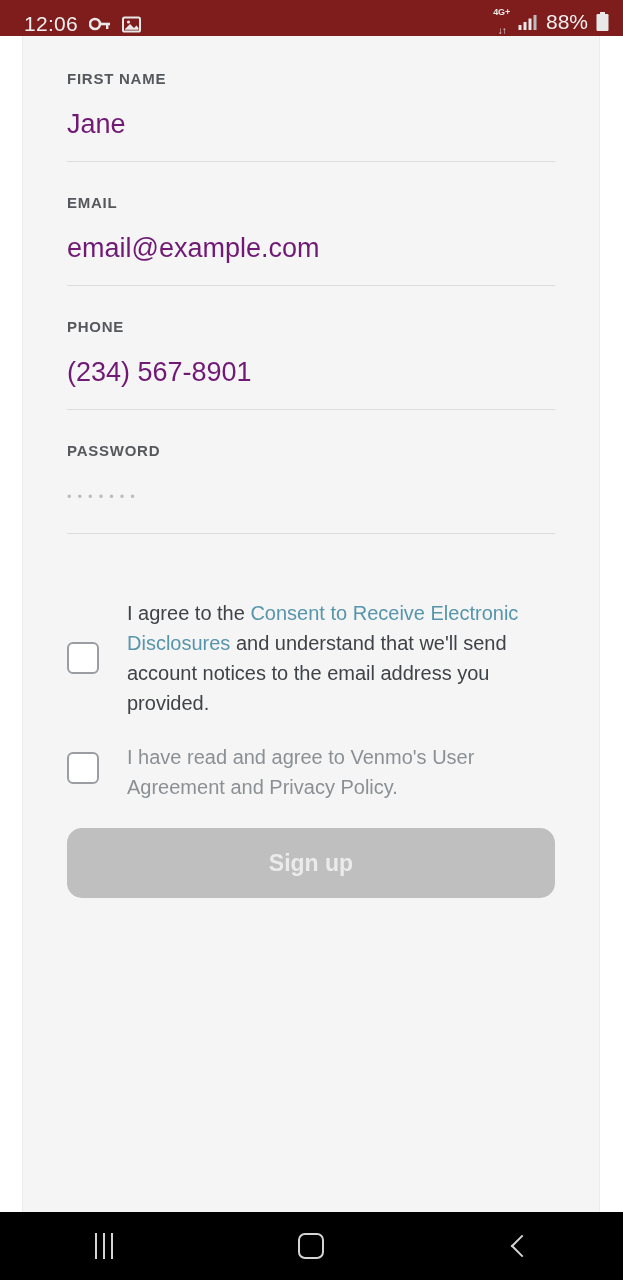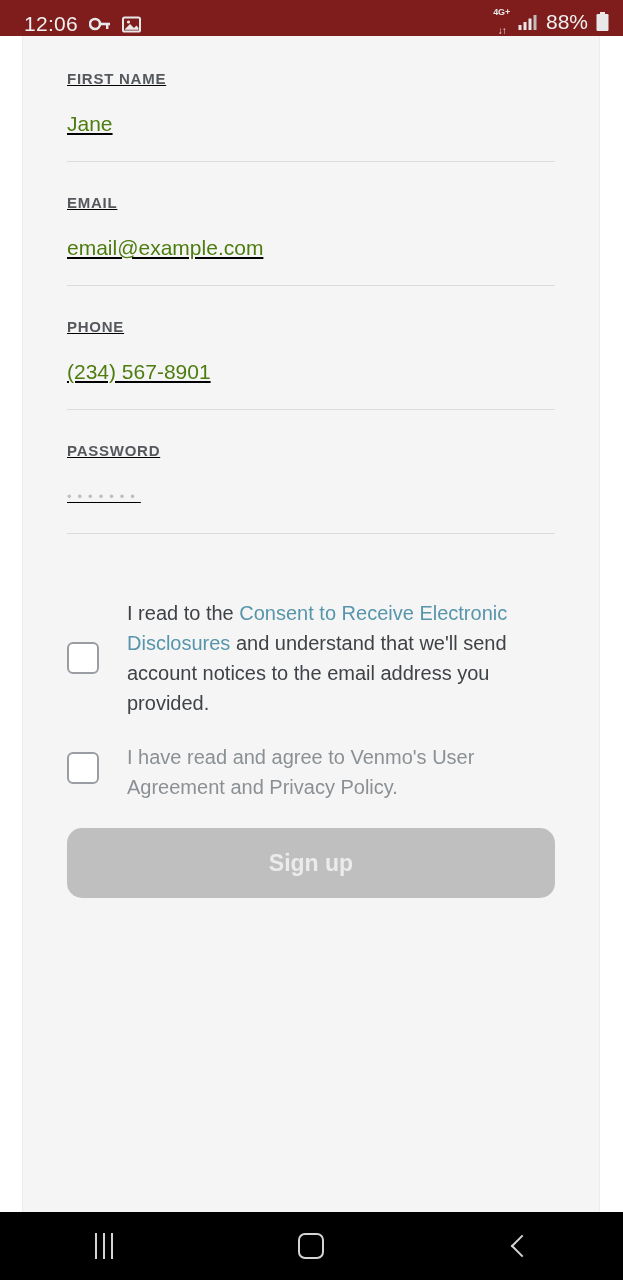--- a/index.html
+++ b/index.html
@@ -30,29 +30,29 @@
   .page {
     position:absolute; top:36px; left:22px;
     width:578px; height:1176px;
     background:#f5f5f5;
     border-left:1px solid #ececec;
     border-right:1px solid #ececec;
     overflow:hidden;
   }
   .form { padding:0 44px; }
 
-  .field { padding-top:32px;text-decoration:underline; }
+  .field { padding-top:32px; }
   .field.first { padding-top:34px; }
   .field-label {
     font-size:15px; font-weight:bold; color:#55585c;
     letter-spacing:.75px; text-transform:uppercase;
   }
   .field-input {
     margin-top:14px; height:46px; display:flex; align-items:center;
-    font-size:21px; color:#4d7c0f; font-weight:400;
+    font-size:27px; color:#701a75; font-weight:400;
   }
   .field-input.dots { font-size:13px; letter-spacing:6px; color:#bcbec0; }
   .field-rule { height:1px; background:#dcdcdc; margin-top:14px; }
 
   
   .consents { padding:0 44px; margin-top:64px; }
   .consent-row { display:flex; align-items:flex-start; }
   .consent-row + .consent-row { margin-top:24px; }
   .checkbox {
     flex:0 0 auto; width:32px; height:32px;
@@ -156,21 +156,21 @@
         <div class="field-input dots">•••••••</div>
         <div class="field-rule"></div>
       </div>
 
     </div>
 
     <div class="consents">
 
       <div class="consent-row primary">
         <div class="checkbox"></div>
-        <div class="consent-text"><span>I read to the </span><span class="consent-link">Consent to Receive Electronic Disclosures</span><span> and understand that we'll send account notices to the email address you provided.</span></div>
+        <div class="consent-text"><span>I agree to the </span><span class="consent-link">Consent to Receive Electronic Disclosures</span><span> and understand that we'll send account notices to the email address you provided.</span></div>
       </div>
 
       <div class="consent-row secondary">
         <div class="checkbox"></div>
         <div class="consent-text muted">I have read and agree to Venmo's User Agreement and Privacy Policy.</div>
       </div>
 
     </div>
 
     <div class="btn-wrap">

